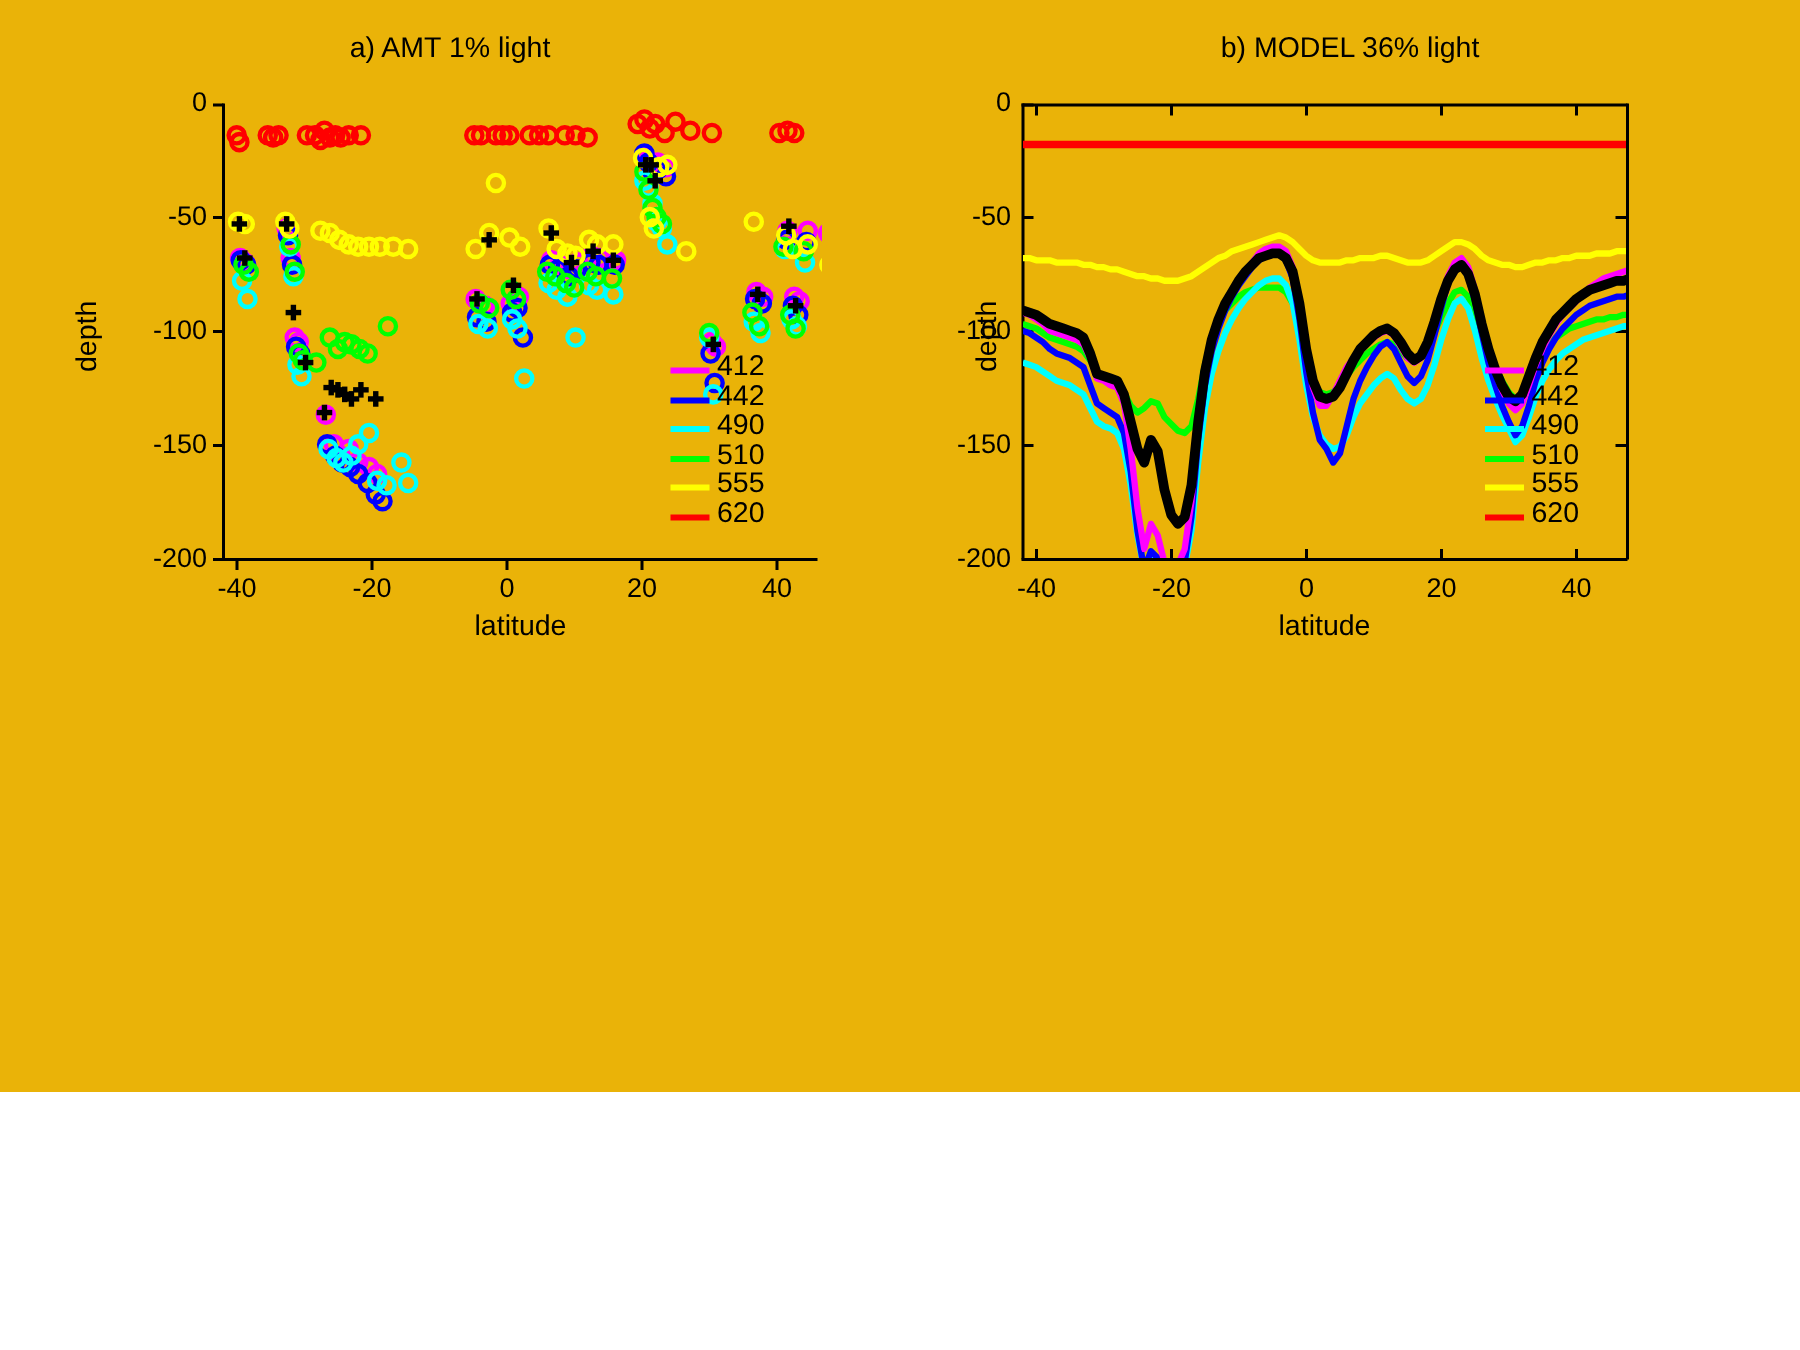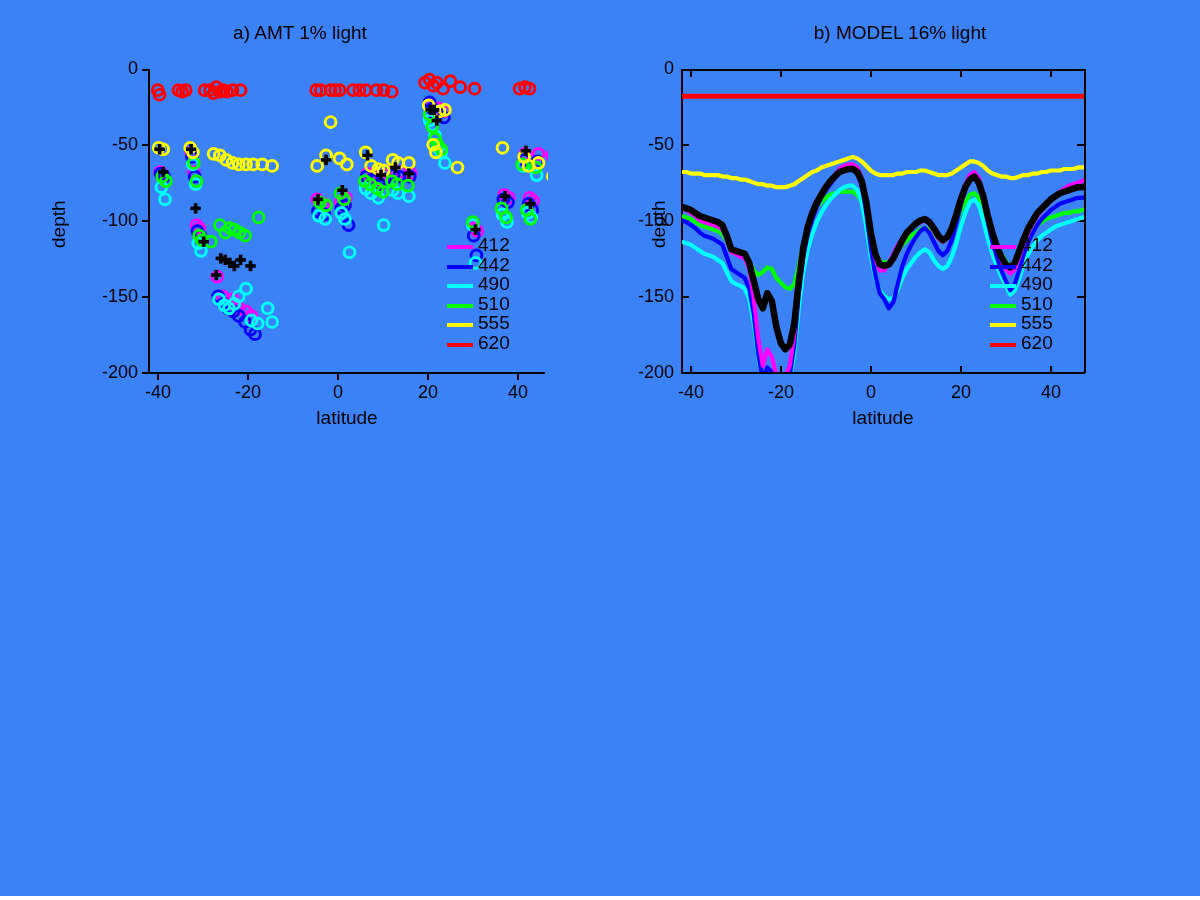--- a/index.html
+++ b/index.html
@@ -1,18 +1,18 @@
 <!DOCTYPE html>
 <html><head>
 <meta charset="utf-8">
 <title>AMT vs MODEL 1% light depth</title>
 <style>
   html,body{margin:0;padding:0;background:#ffffff;}
   body{width:1200px;height:900px;font-family:"Liberation Sans",sans-serif;color:#000;overflow:hidden;}
-  #figure{position:relative;width:1200px;height:896px;background:#3b82f6;}
+  #figure{position:relative;width:1200px;height:728px;background:#eab308;}
   .panel{position:absolute;top:0;left:0;width:600px;height:430px;}
   .panel.right{left:600px;}
   .panel-title{
     position:absolute;left:0;width:600px;top:22px;text-align:center;
     font-size:19px;font-weight:normal;color:#000;letter-spacing:0px;
   }
   .plotbox{position:absolute;background:transparent;}
   .axis-line{position:absolute;background:#000;}
   .tick{position:absolute;background:#000;}
   .ticklabel{position:absolute;font-size:18px;color:#000;white-space:nowrap;}
@@ -395,21 +395,21 @@
           <div class="legend-text">555</div>
         </div>
         <div class="legend-row">
           <div class="legend-swatch" style="background: rgb(255, 0, 0);"></div>
           <div class="legend-text">620</div>
         </div>
       </div>
   </div>
 
   <div class="panel right">
-    <div class="panel-title">b) MODEL 16% light</div>
+    <div class="panel-title">b) MODEL 36% light</div>
 
     <div class="ylabel-rot" style="left:48px;top:248px;">depth</div>
 
     <div class="axis-line" style="left:81px;top:69px;width:1.6px;height:304px;"></div>
     <div class="axis-line" style="left:81px;top:372px;width:404px;height:1.6px;"></div>
     <div class="axis-line" style="left:81px;top:69px;width:404px;height:1.6px;"></div>
     <div class="axis-line" style="left:484px;top:69px;width:1.6px;height:304px;"></div>
 
     <div class="tick" style="left:82px;top:69px;width:7px;height:1.6px;"></div>
     <div class="tick" style="left:82px;top:144px;width:7px;height:1.6px;"></div>

